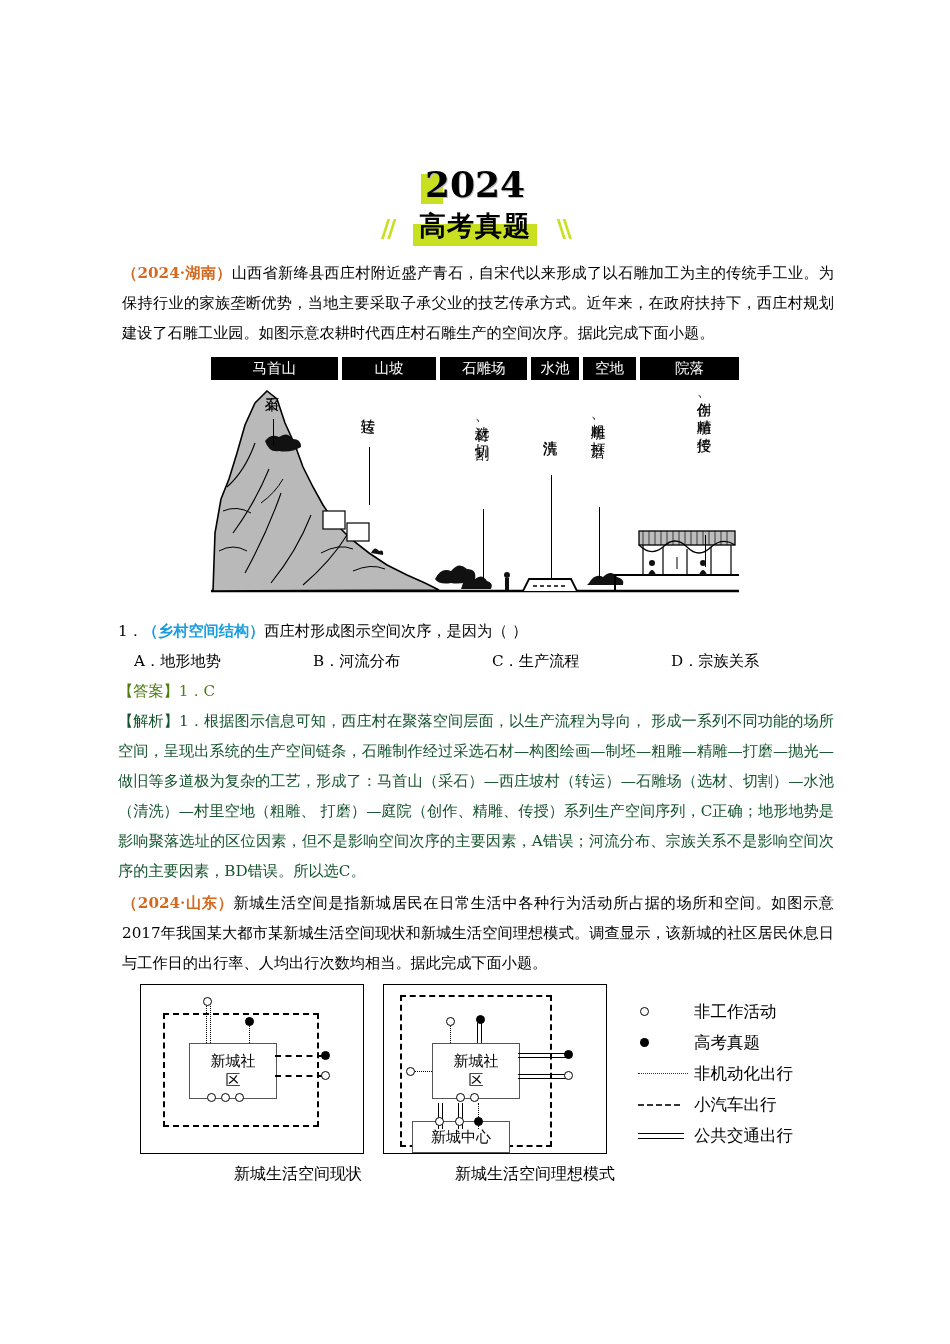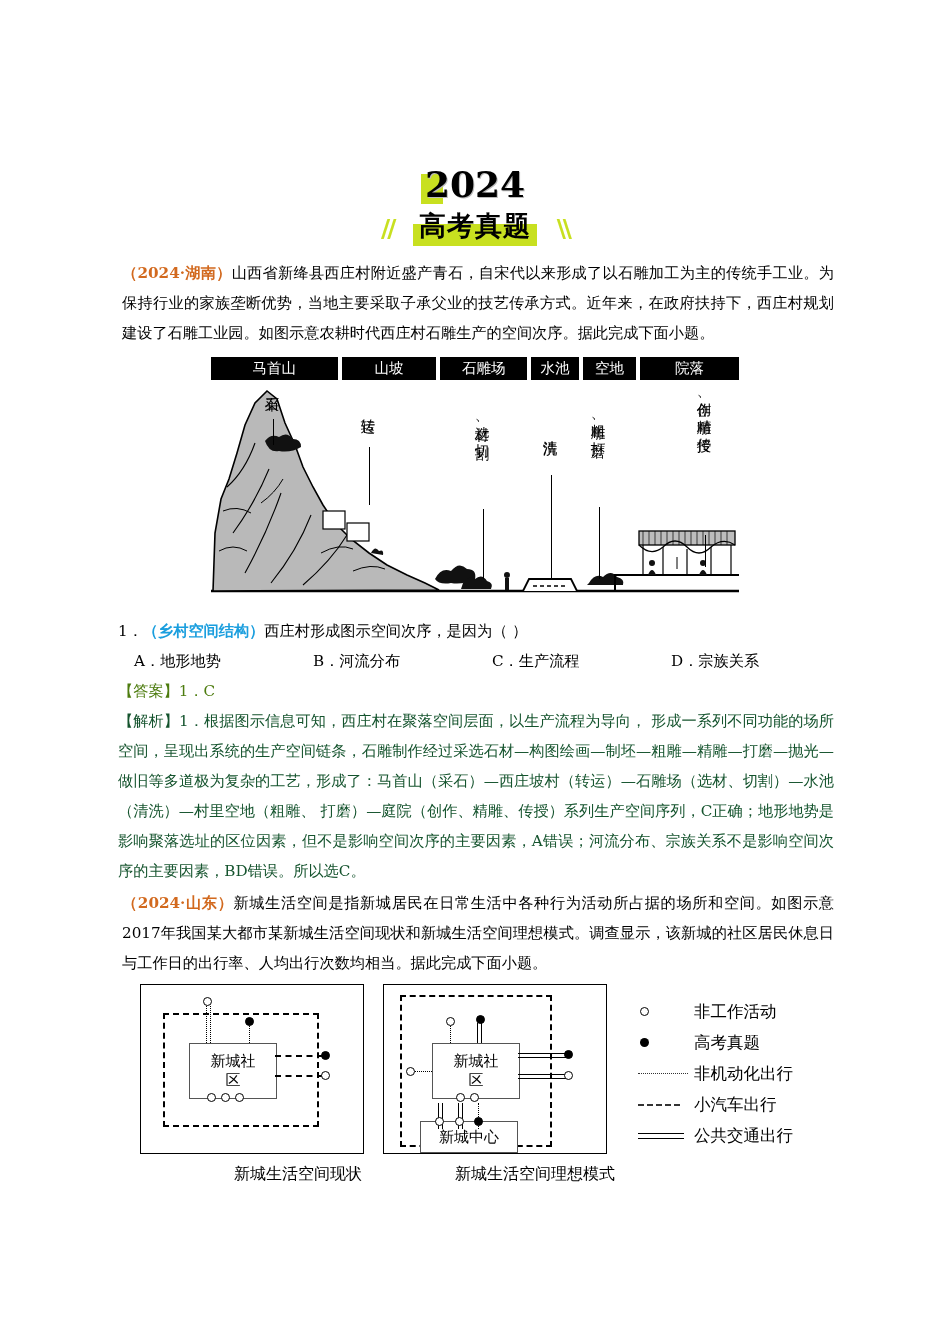--- a/index.html
+++ b/index.html
@@ -495,21 +495,21 @@
     </div>
 
     <div class="box-outer" style="left:383px; top:6px; width:222px; height:168px;">
 
       <div class="dashed-region" style="left:16px; top:10px; width:148px; height:148px;"></div>
 
       <div class="core-box" style="left:48px; top:58px; width:86px; height:54px;">
         <span style="display:block;width:56px;">新城社区</span>
       </div>
 
-      <div class="core-box" style="left:36px; top:136px; width:96px; height:30px;">
+      <div class="core-box" style="left:28px; top:136px; width:96px; height:30px;">
         <span>新城中心</span>
       </div>
 
       <div class="node-open" style="left:62px; top:32px;"></div>
       <div class="lnk-dot" style="left:66px; top:41px; height:17px; border-left-width:1.5px;"></div>
 
       <div class="node-fill" style="left:92px; top:30px;"></div>
       <div class="lnk-solid2v" style="left:93px; top:38px; height:20px;"></div>
 
       <div class="node-open" style="left:22px; top:82px;"></div>

